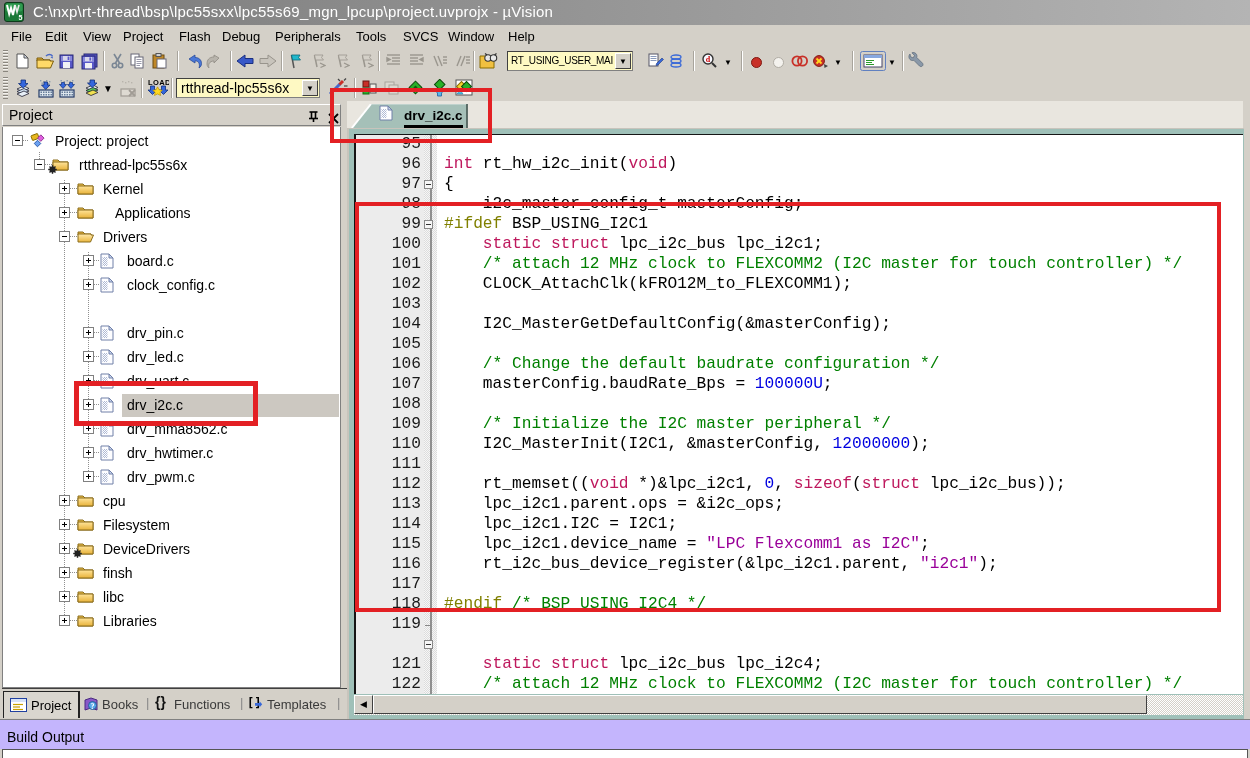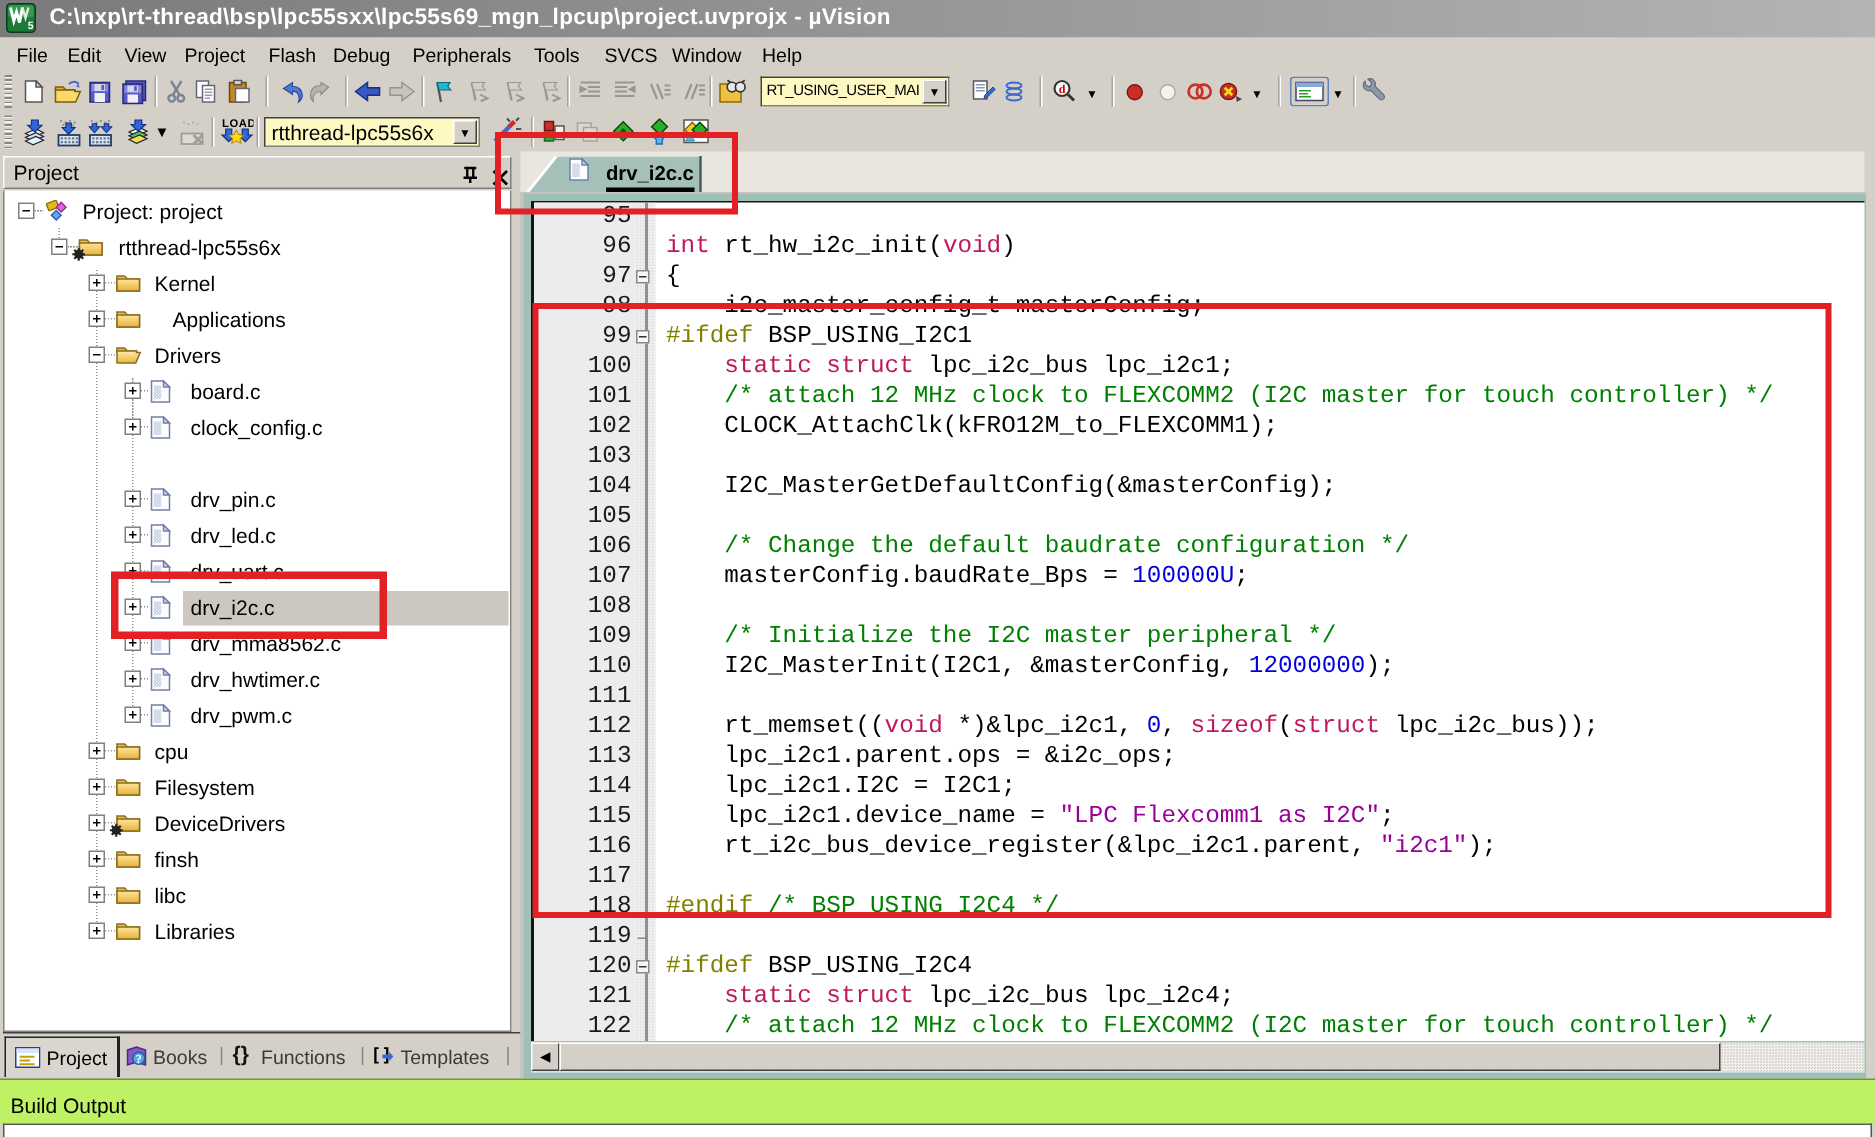--- a/index.html
+++ b/index.html
@@ -1,17 +1,17 @@
 <!DOCTYPE html>
 <html><head><meta charset="utf-8"><style>*{margin:0;padding:0;box-sizing:border-box}
 html,body{width:1250px;height:758px;overflow:hidden;font-family:"Liberation Sans",sans-serif;background:#d4d0c8}
 .abs{position:absolute}
 #stage{position:relative;width:1250px;height:758px}
 #title{left:0;top:0;width:1250px;height:25px;background:linear-gradient(90deg,#7a7a7a 0%,#8e8e8e 35%,#b4b4b4 100%)}
-#title .txt{left:33px;top:3px;color:#fff;font-size:15px;font-weight:bold;letter-spacing:.2px}
+#title .txt{left:33px;top:3px;color:#fff;font-size:15px;font-weight:normal;letter-spacing:.2px}
 #menu{left:0;top:25px;width:1250px;height:23px;background:#d4d0c8}
 #menu span{position:absolute;top:4px;font-size:13px;color:#000}
 #tb1{left:0;top:0;width:1250px;height:0}
 #tb2{left:0;top:0;width:1250px;height:0}
 .grip{width:5px;background:repeating-linear-gradient(180deg,#8a867e 0 1px,#f4f2ee 1px 2px,#d4d0c8 2px 3px)}
 .sep{width:1px;background:#a8a49c;box-shadow:1px 0 0 #fff;position:absolute}
 .combo{background:#fef9c3;border:1px solid #808080;border-top-color:#404040;border-left-color:#404040;font-size:12px;color:#000;overflow:hidden;white-space:nowrap}
 .combo .btn{position:absolute;right:1px;top:1px;bottom:1px;width:16px;background:#d4d0c8;border:1px solid #fff;border-right-color:#404040;border-bottom-color:#404040;color:#000;font-size:8px;text-align:center;line-height:16px}
 .darr{color:#000;font-size:8px}
 #main{left:0;top:101px;width:1250px;height:657px;background:#d4d0c8}
@@ -33,21 +33,21 @@
 #gutter{left:0;top:0;width:68px;height:559px;background:#ececec}
 #fold{left:68px;top:0;width:13px;height:559px;background:repeating-conic-gradient(#dcdcdc 0% 25%,#f6f6f6 0% 50%) 0 0/2px 2px}
 #foldline{left:74px;top:0;width:2px;height:559px;background:#909090}
 .ln{position:absolute;left:0;height:20px;font-family:"Liberation Mono",monospace;font-size:16.2px;line-height:20px;white-space:pre;color:#000}
 .ln .n{display:inline-block;width:65px;text-align:right;color:#1a1a1a}
 .ln .gap{display:inline-block;width:23px}
 .k{color:#be185d}.cm{color:#008000}.pp{color:#808000}.st{color:#990099}.nu{color:#0000e0}
 .fb{position:absolute;width:9px;height:9px;background:#f6f6f6;border:1px solid #888}
 .fb i{position:absolute;left:1px;top:3px;width:5px;height:1px;background:#333}
 #hscroll{left:5px;top:566px;width:889px;height:20px;background:repeating-conic-gradient(#fff 0% 25%,#d4d0c8 0% 50%) 0 0/2px 2px}
-#bobar{left:0;top:618px;width:1250px;height:30px;background:#bef264;border-top:1px solid #808080;font-size:14px;color:#000}
+#bobar{left:0;top:618px;width:1250px;height:30px;background:#c4b5fd;border-top:1px solid #808080;font-size:14px;color:#000}
 #bobar .t{position:absolute;left:7px;top:9px}
 #bostrip{left:2px;top:648px;width:1246px;height:9px;background:#fff;border:1px solid #555;border-bottom:none}
 .red{position:absolute;border:4px solid #e32024;z-index:60}
 </style></head>
 <body>
 <div id="stage">
   <div id="title" class="abs">
       <div class="abs" style="left:4px;top:2px;width:20px;height:20px"><svg width="20" height="20" viewBox="0 0 20 20">
           <rect x="0.5" y="0.5" width="19" height="19" rx="2.5" fill="#1c7a38" stroke="#0c3a1a"></rect>
           <rect x="1.5" y="1.5" width="17" height="8" rx="2" fill="#2f9a50"></rect>
@@ -873,21 +873,20 @@
 <div class="ln" style="top:299px"><span class="n">110</span><span class="gap"></span>    I2C_MasterInit(I2C1, &amp;masterConfig, <span class="nu">12000000</span>);</div>
 <div class="ln" style="top:319px"><span class="n">111</span><span class="gap"></span></div>
 <div class="ln" style="top:339px"><span class="n">112</span><span class="gap"></span>    rt_memset((<span class="k">void</span> *)&amp;lpc_i2c1, <span class="nu">0</span>, <span class="k">sizeof</span>(<span class="k">struct</span> lpc_i2c_bus));</div>
 <div class="ln" style="top:359px"><span class="n">113</span><span class="gap"></span>    lpc_i2c1.parent.ops = &amp;i2c_ops;</div>
 <div class="ln" style="top:379px"><span class="n">114</span><span class="gap"></span>    lpc_i2c1.I2C = I2C1;</div>
 <div class="ln" style="top:399px"><span class="n">115</span><span class="gap"></span>    lpc_i2c1.device_name = <span class="st">"LPC Flexcomm1 as I2C"</span>;</div>
 <div class="ln" style="top:419px"><span class="n">116</span><span class="gap"></span>    rt_i2c_bus_device_register(&amp;lpc_i2c1.parent, <span class="st">"i2c1"</span>);</div>
 <div class="ln" style="top:439px"><span class="n">117</span><span class="gap"></span></div>
 <div class="ln" style="top:459px"><span class="n">118</span><span class="gap"></span><span class="pp">#endif</span> <span class="cm">/* BSP USING I2C4 */</span></div>
 <div class="ln" style="top:479px"><span class="n">119</span><span class="gap"></span></div>
-<div class="ln" style="top:499px"><span class="n">120</span><span class="gap"></span><span class="pp">#ifdef</span> BSP_USING_I2C4</div>
 <div class="ln" style="top:519px"><span class="n">121</span><span class="gap"></span>    <span class="k">static</span> <span class="k">struct</span> lpc_i2c_bus lpc_i2c4;</div>
 <div class="ln" style="top:539px"><span class="n">122</span><span class="gap"></span>    <span class="cm">/* attach 12 MHz clock to FLEXCOMM2 (I2C master for touch controller) */</span></div>
 <div class="fb" style="left:68px;top:45px">
               <i></i>
             </div>
 <div class="fb" style="left:68px;top:85px">
               <i></i>
             </div>
 <div class="fb" style="left:68px;top:505px">
               <i></i>

